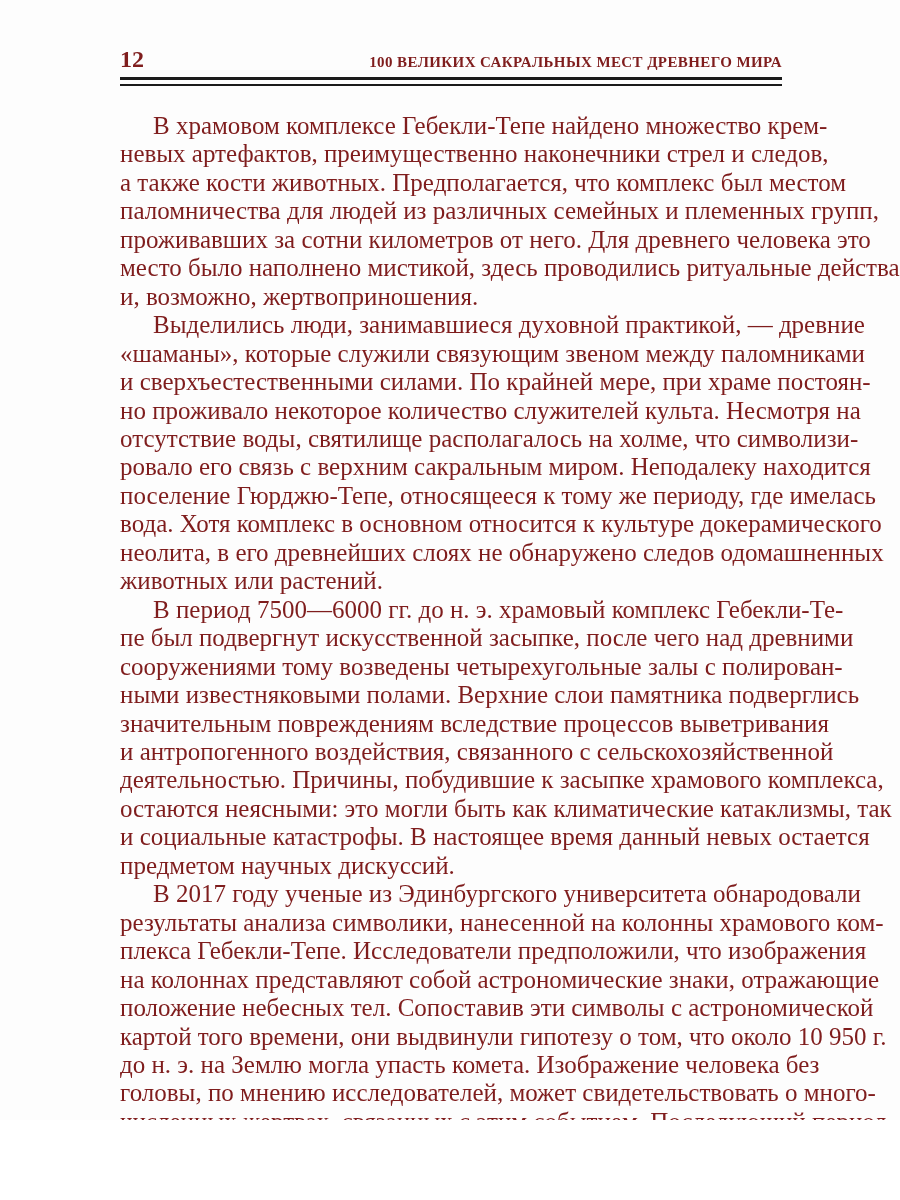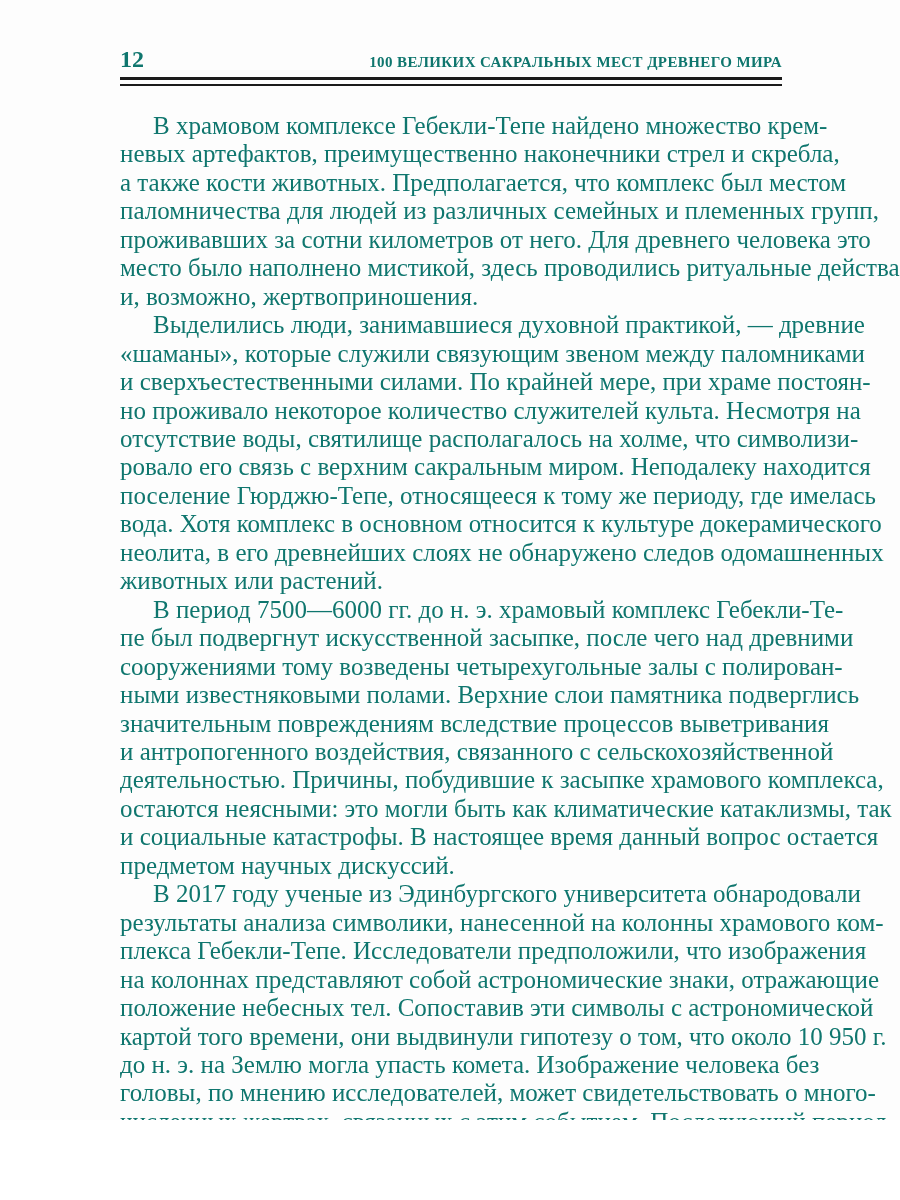--- a/index.html
+++ b/index.html
@@ -6,21 +6,21 @@
     margin: 0;
     padding: 0;
     background: #ffffff;
   }
   .page {
     position: relative;
     width: 900px;
     height: 1120px;
     background: #fdfdfd;
     font-family: "Liberation Serif", "DejaVu Serif", serif;
-    color: #0f766e;
+    color: #7f1d1d;
     overflow: hidden;
   }
   .content {
     position: absolute;
     left: 120px;
     top: 47px;
     width: 662px;
   }
   .page-header {
     display: flex;
@@ -71,21 +71,21 @@
 <div class="page">
   <div class="content">
     <header class="page-header">
       <span class="page-number">12</span>
       <span class="running-title">100 ВЕЛИКИХ САКРАЛЬНЫХ МЕСТ ДРЕВНЕГО МИРА</span>
     </header>
     <div class="header-rule"></div>
     <main class="body-text">
         <div class="paragraph">
           <div class="line first">В храмовом комплексе Гебекли-Тепе найдено множество крем-</div>
-          <div class="line">невых артефактов, преимущественно наконечники стрел и скребла,</div>
+          <div class="line">невых артефактов, преимущественно наконечники стрел и следов,</div>
           <div class="line">а также кости животных. Предполагается, что комплекс был местом</div>
           <div class="line">паломничества для людей из различных семейных и племенных групп,</div>
           <div class="line">проживавших за сотни километров от него. Для древнего человека это</div>
           <div class="line">место было наполнено мистикой, здесь проводились ритуальные действа</div>
           <div class="line last">и, возможно, жертвоприношения.</div>
         </div>
         <div class="paragraph">
           <div class="line first">Выделились люди, занимавшиеся духовной практикой, — древние</div>
           <div class="line">«шаманы», которые служили связующим звеном между паломниками</div>
           <div class="line">и сверхъестественными силами. По крайней мере, при храме постоян-</div>
@@ -99,21 +99,21 @@
         </div>
         <div class="paragraph">
           <div class="line first">В период 7500—6000 гг. до н. э. храмовый комплекс Гебекли-Те-</div>
           <div class="line">пе был подвергнут искусственной засыпке, после чего над древними</div>
           <div class="line">сооружениями тому возведены четырехугольные залы с полирован-</div>
           <div class="line">ными известняковыми полами. Верхние слои памятника подверглись</div>
           <div class="line">значительным повреждениям вследствие процессов выветривания</div>
           <div class="line">и антропогенного воздействия, связанного с сельскохозяйственной</div>
           <div class="line">деятельностью. Причины, побудившие к засыпке храмового комплекса,</div>
           <div class="line">остаются неясными: это могли быть как климатические катаклизмы, так</div>
-          <div class="line">и социальные катастрофы. В настоящее время данный вопрос остается</div>
+          <div class="line">и социальные катастрофы. В настоящее время данный невых остается</div>
           <div class="line last">предметом научных дискуссий.</div>
         </div>
         <div class="paragraph">
           <div class="line first">В 2017 году ученые из Эдинбургского университета обнародовали</div>
           <div class="line">результаты анализа символики, нанесенной на колонны храмового ком-</div>
           <div class="line">плекса Гебекли-Тепе. Исследователи предположили, что изображения</div>
           <div class="line">на колоннах представляют собой астрономические знаки, отражающие</div>
           <div class="line">положение небесных тел. Сопоставив эти символы с астрономической</div>
           <div class="line">картой того времени, они выдвинули гипотезу о том, что около 10 950 г.</div>
           <div class="line">до н. э. на Землю могла упасть комета. Изображение человека без</div>

